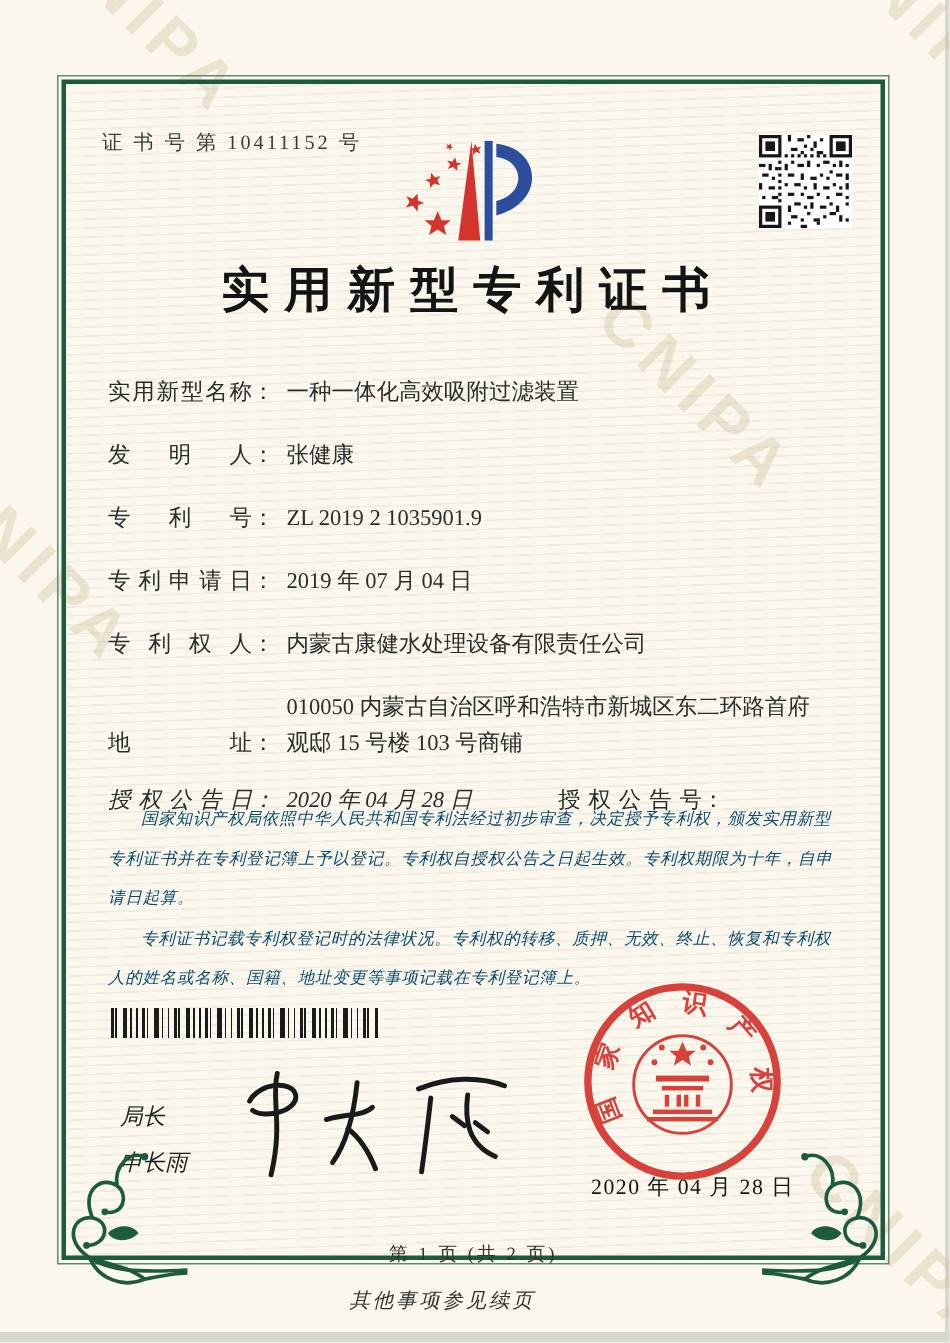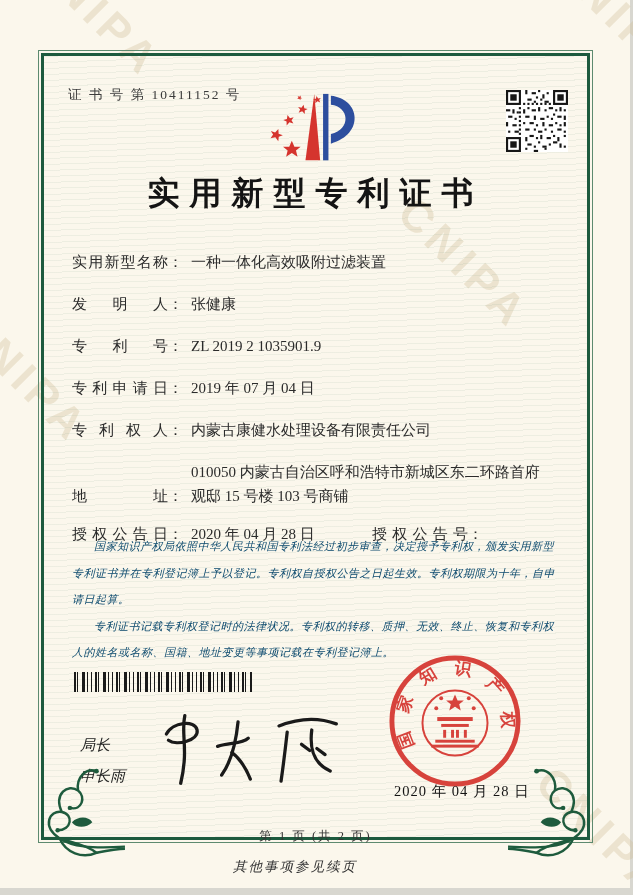--- a/index.html
+++ b/index.html
@@ -23,21 +23,21 @@
          font-size:32px;font-weight:bold;letter-spacing:10px;color:#141414;z-index:2;}
   
   .fields{position:absolute;left:72px;top:250px;width:478px;z-index:2;font-size:15px;color:#2b2b2b;}
   .row{display:flex;line-height:24px;margin-bottom:18px;align-items:flex-end;}
   .flabel{display:inline-block;width:96px;text-align:justify;text-align-last:justify;white-space:nowrap;}
   .fcolon{display:inline-block;margin-right:8px;}
   .fvalue{flex:1;}
   .row.addr{margin-bottom:6px;}
   .grant-row{display:flex;line-height:24px;margin-top:14px;}
   .pair{display:flex;}
-  .pair.first{width:300px;}
+  .pair.first{width:300px;font-style:italic;}
   
   .paras{position:absolute;left:72px;top:533px;width:492px;z-index:2;
          font-size:11px;line-height:26.5px;color:#0c4a6e;font-style:italic;letter-spacing:0.5px;}
   .paras p{margin:0;text-indent:2em;}
   
   .barcode{position:absolute;left:74px;top:672px;width:178px;height:20px;z-index:2;
     background:repeating-linear-gradient(90deg,#1a1a1a 0 2px,transparent 2px 3px,#1a1a1a 3px 4px,
       transparent 4px 8px,#1a1a1a 8px 11px,transparent 11px 13px,#1a1a1a 13px 14px,
       transparent 14px 17px,#1a1a1a 17px 18px,transparent 18px 21px);}
   

